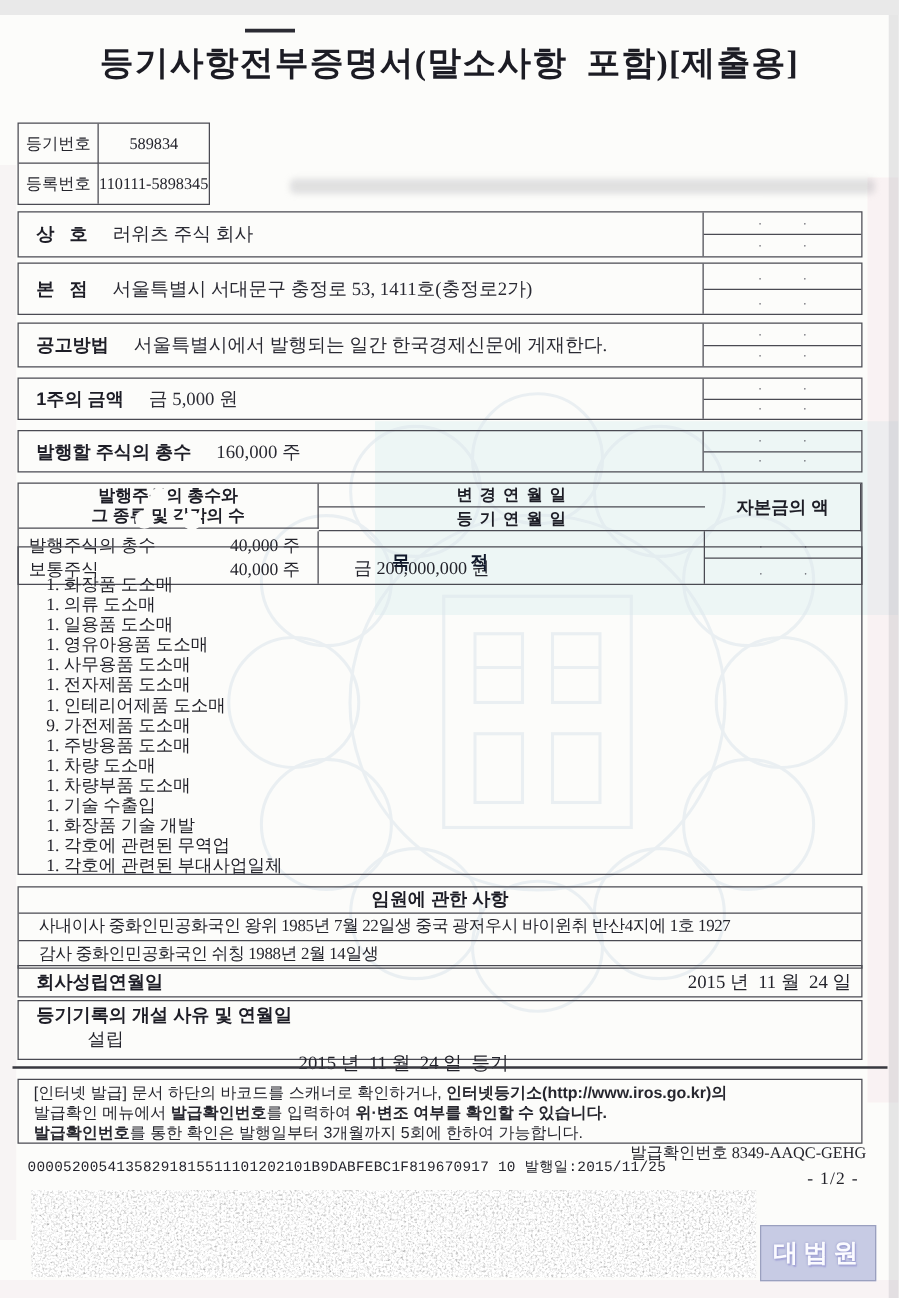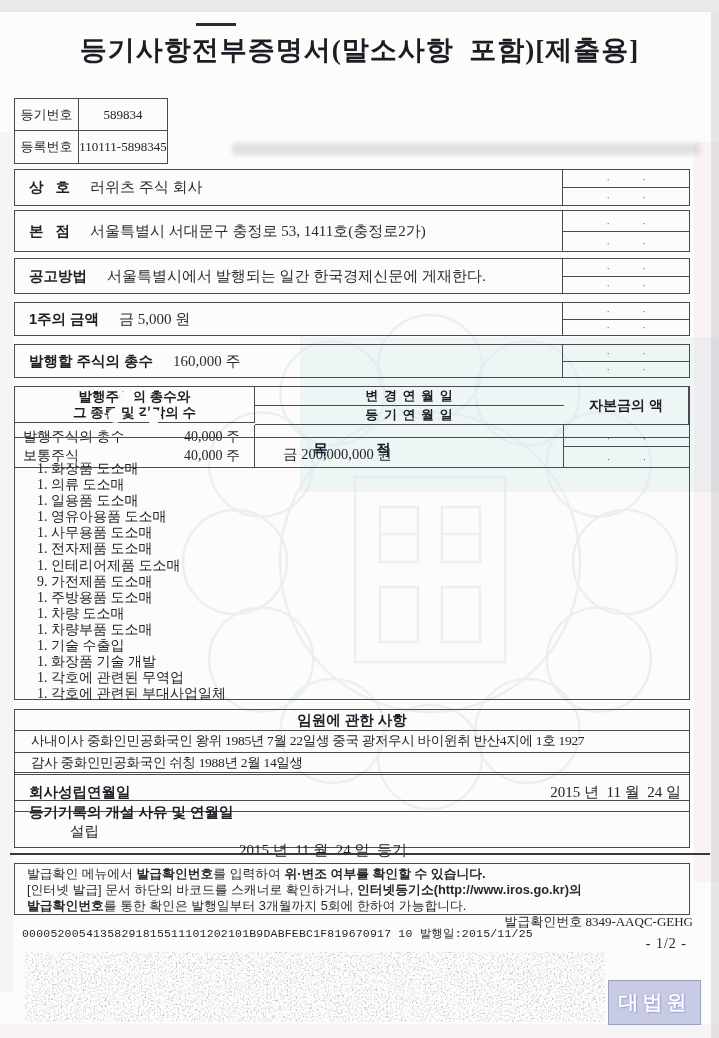--- a/index.html
+++ b/index.html
@@ -72,21 +72,21 @@
   .purpose-title{text-align:center; font-family:"Liberation Sans",sans-serif; font-weight:bold;
     font-size:14.5px; padding-top:2px; white-space:pre; color:#0f172a;}
   .purpose-items{padding:2px 0 0 22px; font-size:14px; line-height:16.1px;}
   
   .officers{position:absolute; left:14px; top:697px; width:676px; border:1.6px solid #4a4a52; box-sizing:border-box;}
   .off-title{text-align:center; font-family:"Liberation Sans",sans-serif; font-weight:bold;
     font-size:14.5px; height:20px; line-height:20px; color:#1d1d26;}
   .off-row{border-top:1.3px solid #4a4a52; font-size:13.5px; letter-spacing:-0.3px;
     padding:1px 0 2px 16px; white-space:nowrap;}
   
-  .incorp{position:absolute; left:14px; top:760px; width:676px; height:40px;
+  .incorp{position:absolute; left:14px; top:760px; width:676px; height:26px;
     border:1.6px solid #4a4a52; box-sizing:border-box; display:flex; align-items:center;}
   .incorp .sec-label{margin:0 0 0 14px;}
   .incorp .date{margin-left:auto; padding-right:8px; font-size:15px; white-space:pre;}
   .record{position:absolute; left:14px; top:788px; width:676px; height:48px;
     border:1.6px solid #4a4a52; box-sizing:border-box;}
   .record .lbl{font-family:"Liberation Sans",sans-serif; font-weight:bold; font-size:14.5px;
     padding:2px 0 0 14px; color:#1d1d26;}
   .record .reason{font-size:14.5px; padding-left:55px;}
   .record .date{font-size:15px; text-align:center; padding-right:58px; white-space:pre;}
   
@@ -298,22 +298,22 @@
 
   <div class="record">
     <div class="lbl">등기기록의 개설 사유 및 연월일</div>
     <div class="reason">설립</div>
     <div class="date">2015 년  11 월  24 일  등기</div>
   </div>
 
   <div class="sep"></div>
 
   <div class="noticebox">
+    <div><span>[인터넷 발급] 문서 하단의 바코드를 스캐너로 확인하거나, </span><b>인터넷등기소(http://www.iros.go.kr)의</b></div>
     <div><span>발급확인 메뉴에서 </span><b>발급확인번호</b><span>를 입력하여 </span><b>위·변조 여부를 확인할 수 있습니다.</b></div>
-    <div><span>[인터넷 발급] 문서 하단의 바코드를 스캐너로 확인하거나, </span><b>인터넷등기소(http://www.iros.go.kr)의</b></div>
     <div><b>발급확인번호</b><span>를 통한 확인은 발행일부터 3개월까지 5회에 한하여 가능합니다.</span></div>
   </div>
 
   <div class="confirm-no">발급확인번호 8349-AAQC-GEHG</div>
   <div class="serial">00005200541358291815511101202101B9DABFEBC1F819670917 10 발행일:2015/11/25</div>
   <div class="page-num">- 1/2 -</div>
 
   <svg class="barcode" width="580" height="70">
     <filter id="bcnoise" x="0" y="0" width="100%" height="100%">
       <feTurbulence type="fractalNoise" baseFrequency="0.55" numOctaves="3" seed="7" stitchTiles="stitch"></feTurbulence>

